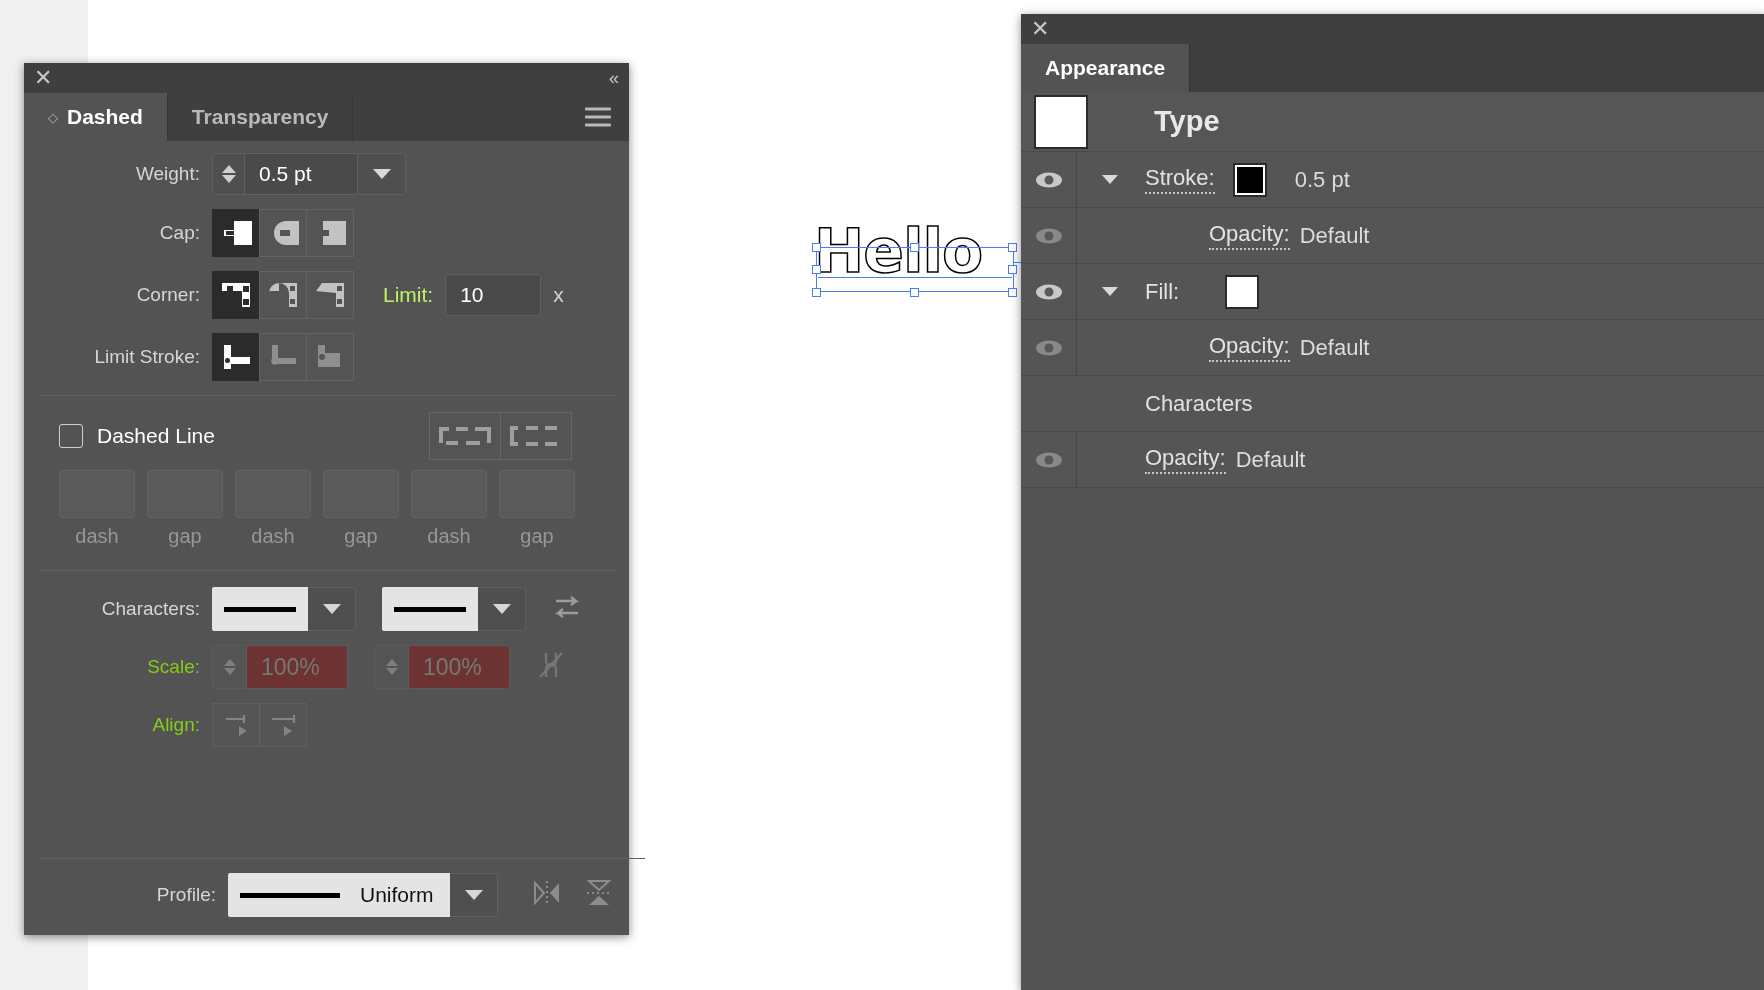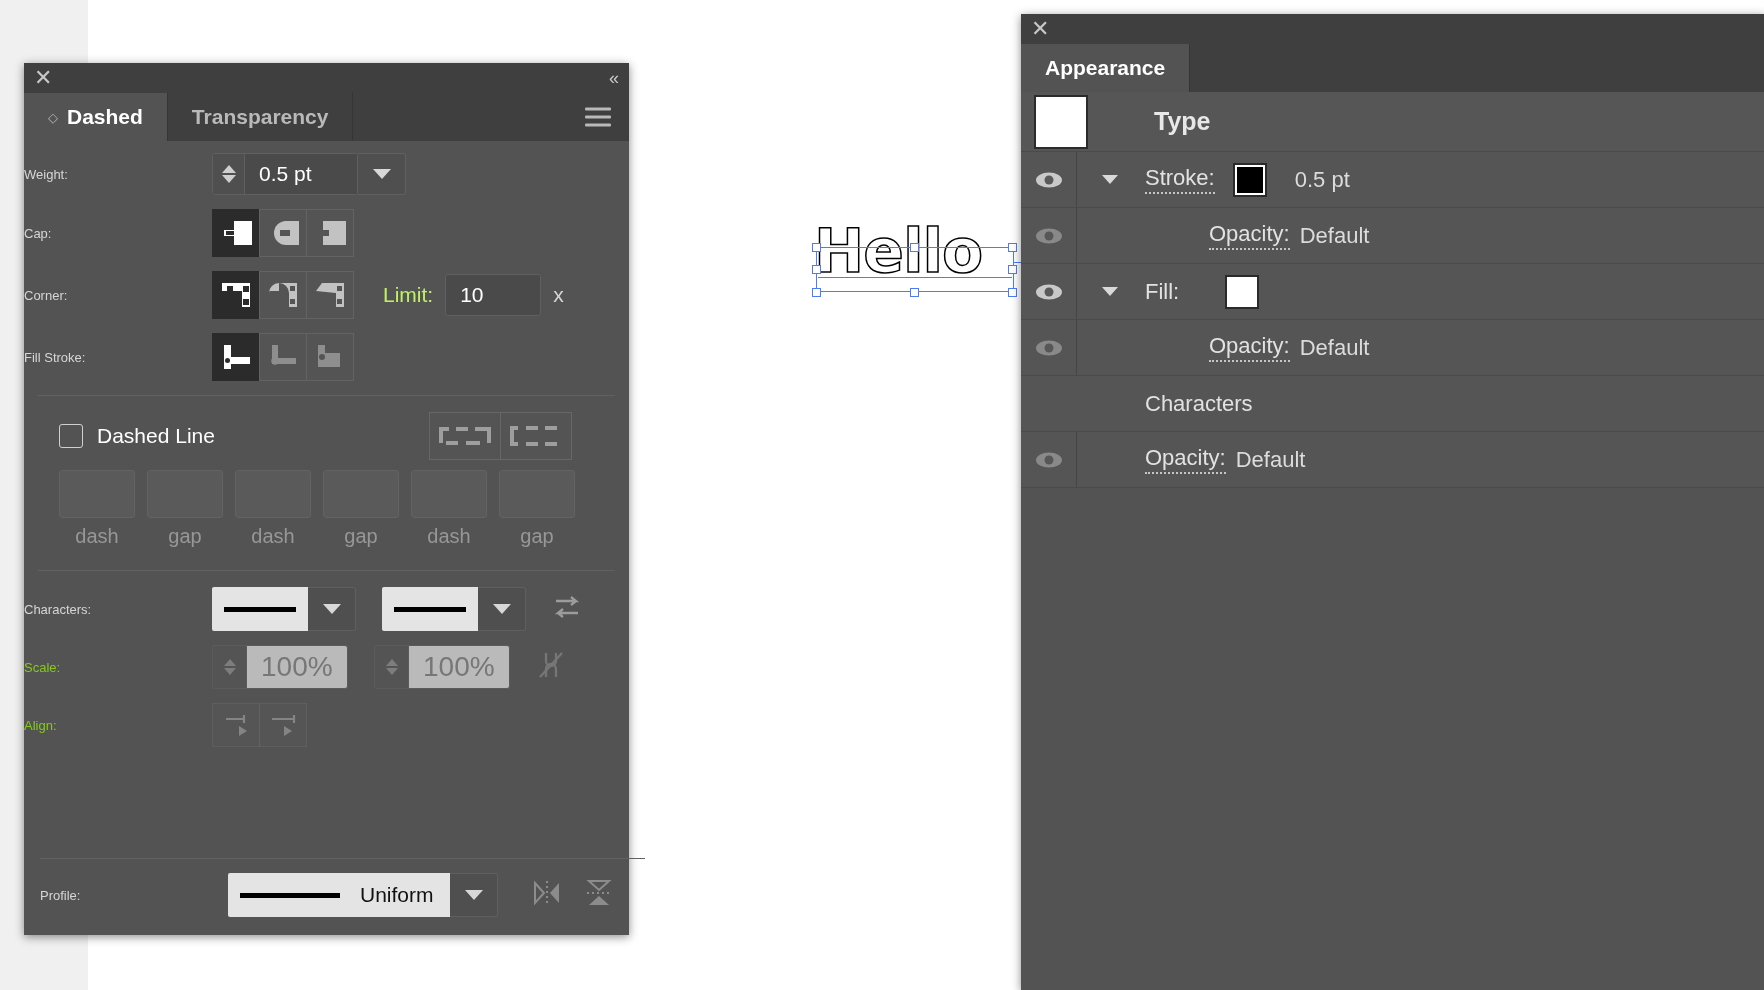--- a/index.html
+++ b/index.html
@@ -96,21 +96,21 @@
     width: 26px; display: flex; flex-direction: column; gap: 5px;
   }
   .hamburger span { display: block; height: 3px; background: #b9b9b9; border-radius: 1px; }
 
   
   #stroke-panel { left: 24px; top: 63px; width: 605px; height: 872px; }
   .stroke-body { padding: 12px 0 0 0; position: relative; height: calc(100% - 78px); }
 
   .row { display: flex; align-items: center; margin-bottom: 14px; }
   .row-label {
-    color: #d6d6d6; font-size: 13px; text-align: left;
+    color: #d6d6d6; font-size: 19px; text-align: right;
     width: 188px; padding-right: 12px; flex: none;
   }
   .row-label.dim { color: #84cc16; }
 
   .spinner-field {
     display: flex; align-items: stretch;
     background: #4a4a4a; border: 1px solid #606060; border-radius: 3px;
     height: 42px; overflow: hidden;
   }
   .spin-arrows {
@@ -191,22 +191,22 @@
 
   .scale-spinner { display: flex; align-items: stretch; height: 44px; opacity: 0.6; }
   .scale-arrows {
     width: 34px; background: #565656; border: 1px solid #616161; border-right: none;
     border-radius: 3px 0 0 3px;
     display: flex; flex-direction: column; align-items: center; justify-content: center; gap: 2px;
   }
   .scale-arrows .up { width:0;height:0;border-left:6px solid transparent;border-right:6px solid transparent;border-bottom:7px solid #9a9a9a; }
   .scale-arrows .down { width:0;height:0;border-left:6px solid transparent;border-right:6px solid transparent;border-top:7px solid #9a9a9a; }
   .scale-value {
-    width: 102px; background: #ffffff; border: 1px solid #616161; border-radius: 0 3px 3px 0;
-    display: flex; align-items: center; padding-left: 14px; color: #8f8f8f; font-size: 28px;
+    width: 102px; background: #7f1d1d; border: 1px solid #616161; border-radius: 0 3px 3px 0;
+    display: flex; align-items: center; padding-left: 14px; color: #8f8f8f; font-size: 23px;
   }
 
   .align-btn {
     width: 48px; height: 44px; background: #565656; border: 1px solid #646464;
     display: flex; align-items: center; justify-content: center; margin-right: -1px; opacity: 0.7;
   }
 
   .profile-bar {
     position: absolute; left: 16px; bottom: 0; width: 100%;
     border-top: 1px solid #616161; padding: 14px 0 18px 0;
@@ -247,21 +247,21 @@
   .swatch {
     width: 34px; height: 34px; border: 2.5px solid #2a2a2a;
     background: #ffffff; margin-left: 18px;
     box-shadow: inset 0 0 0 2px #ffffff;
   }
   .swatch.black { background: #000000; box-shadow: inset 0 0 0 2px #ffffff; }
   .type-swatch {
     width: 54px; height: 54px; border: 2.5px solid #2b2b2b; background: #ffffff;
     margin-left: 13px;
   }
-  .type-label { color: #e8e8e8; font-size: 25px; font-weight: bold; margin-left: 66px; }
+  .type-label { color: #e8e8e8; font-size: 29px; font-weight: bold; margin-left: 66px; }
   .indent-90 { margin-left: 132px; }
   .indent-chars { margin-left: 94px; }
 </style>
 </head>
 <body>
 
 <div id="root">
 
   <div class="canvas-left-gutter"></div>
 
@@ -375,21 +375,21 @@
                 <rect x="23" y="18" width="5" height="5" fill="#545454"></rect>
               </svg>
           </div>
         </div>
         <div class="limit-label">Limit:</div>
         <div class="limit-field">10</div>
         <div class="limit-x">x</div>
       </div>
 
       <div class="row">
-        <div class="row-label">Fill Stroke:</div>
+        <div class="row-label">Limit Stroke:</div>
         <div class="icon-group">
           <div class="icon-btn active">
             <svg width="32" height="28" viewBox="0 0 32 28">
                 <rect x="4" y="2" width="7" height="24" fill="#fff"></rect>
                 <rect x="4" y="14" width="26" height="7" fill="#fff"></rect>
                 <circle cx="7.5" cy="17.5" r="2.5" fill="#2b2b2b"></circle>
               </svg>
           </div>
           <div class="icon-btn">
             <svg width="32" height="28" viewBox="0 0 32 28">

